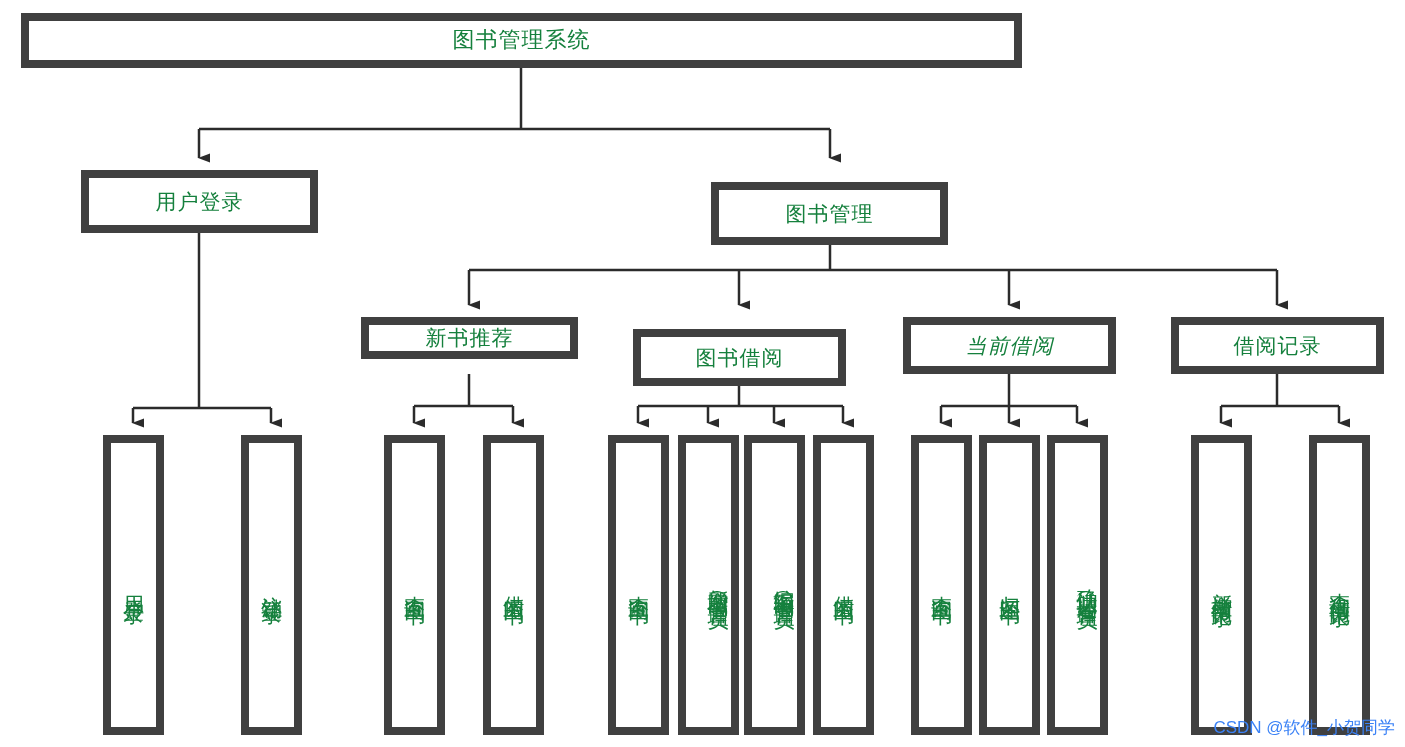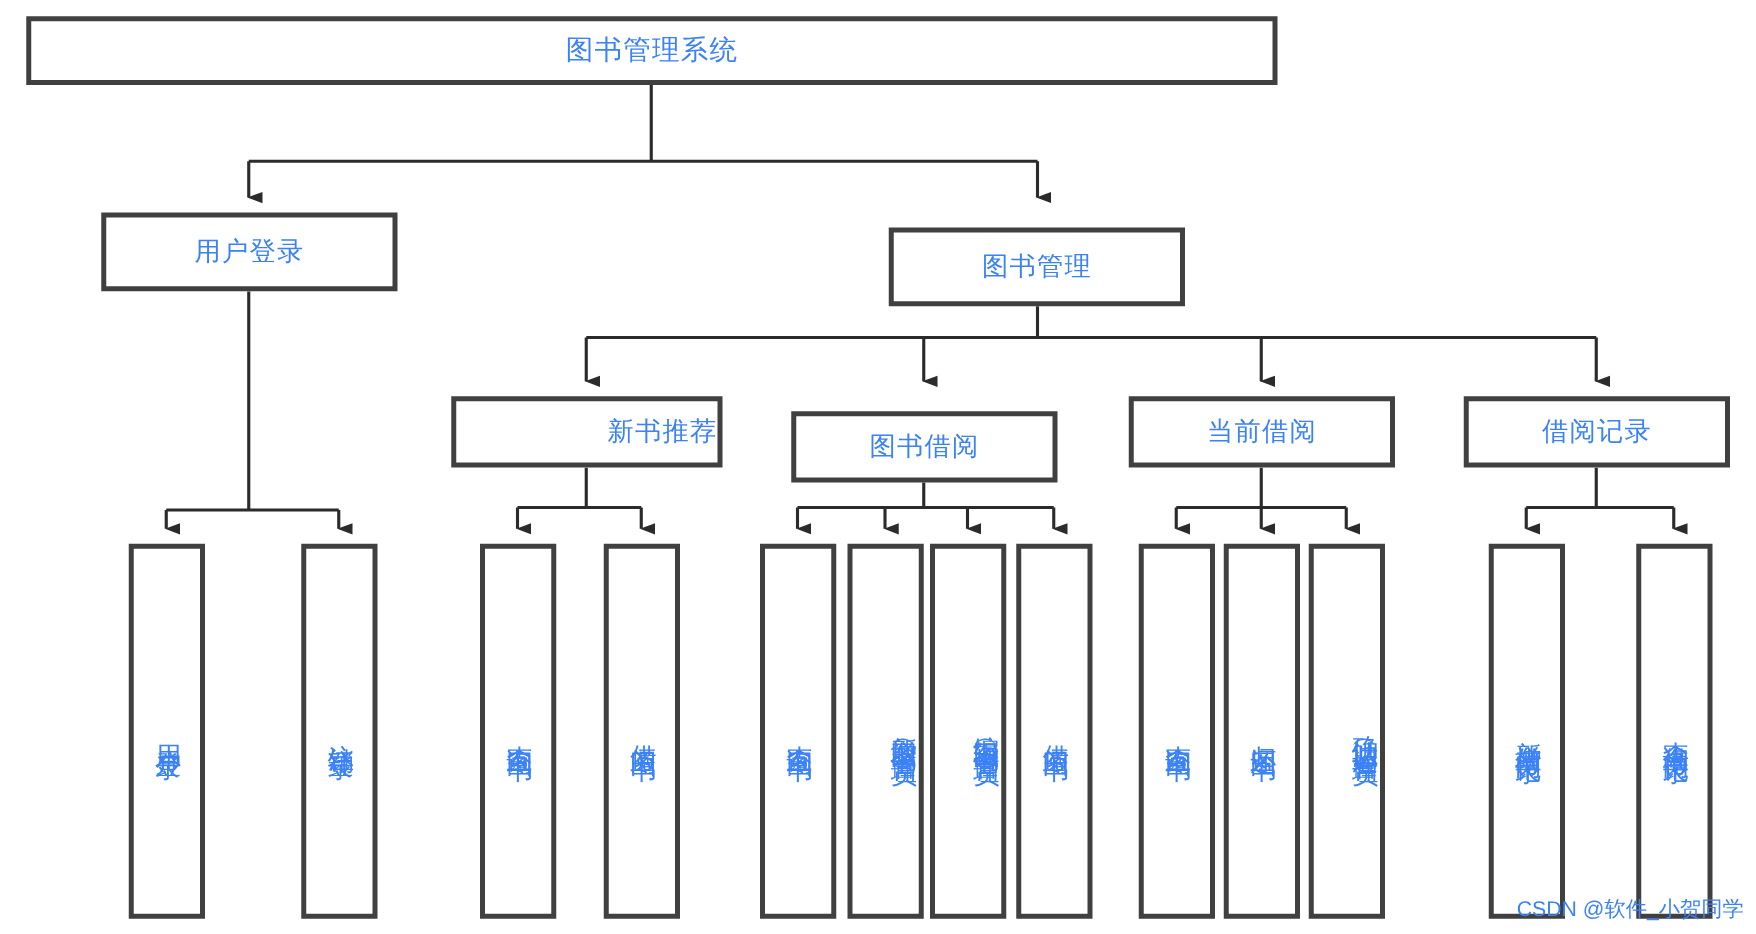--- a/index.html
+++ b/index.html
@@ -21,26 +21,26 @@
     position: absolute;
     left: 0;
     top: 0;
     width: 1405px;
     height: 747px;
     pointer-events: none;
   }
   .node {
     position: absolute;
     box-sizing: border-box;
-    border: 4px solid #404040;
+    border: 8px solid #404040;
     background: #ffffff;
     display: flex;
     align-items: center;
     justify-content: center;
-    color: #3b82f6;
+    color: #15803d;
     z-index: 2;
   }
   .node.horiz {
     font-size: 21px;
     letter-spacing: 1px;
     line-height: 1.2;
   }
   .node.vert {
     writing-mode: vertical-rl;
     text-orientation: upright;
@@ -128,27 +128,27 @@
     <span class="node-label">图书管理系统</span>
   </div>
 
   <div class="node horiz" style="left:81px; top:170px; width:237px; height:63px;">
     <span class="node-label">用户登录</span>
   </div>
   <div class="node horiz" style="left:711px; top:170px; width:237px; height:63px;margin-top:12px;">
     <span class="node-label">图书管理</span>
   </div>
 
-  <div class="node horiz" style="left:361px; top:317px; width:217px; height:57px;justify-content:flex-end;">
+  <div class="node horiz" style="left:361px; top:317px; width:217px; height:42px;">
     <span class="node-label">新书推荐</span>
   </div>
   <div class="node horiz" style="left:633px; top:317px; width:213px; height:57px;margin-top:12px;">
     <span class="node-label">图书借阅</span>
   </div>
-  <div class="node horiz" style="left:903px; top:317px; width:213px; height:57px;">
+  <div class="node horiz" style="left:903px; top:317px; width:213px; height:57px;font-style:italic;">
     <span class="node-label">当前借阅</span>
   </div>
   <div class="node horiz" style="left:1171px; top:317px; width:213px; height:57px;">
     <span class="node-label">借阅记录</span>
   </div>
 
   <div class="node vert" style="left:103px; top:435px; width:61px; height:300px;">
     <span class="node-label">用户登录</span>
   </div>
   <div class="node vert" style="left:241px; top:435px; width:61px; height:300px;">

